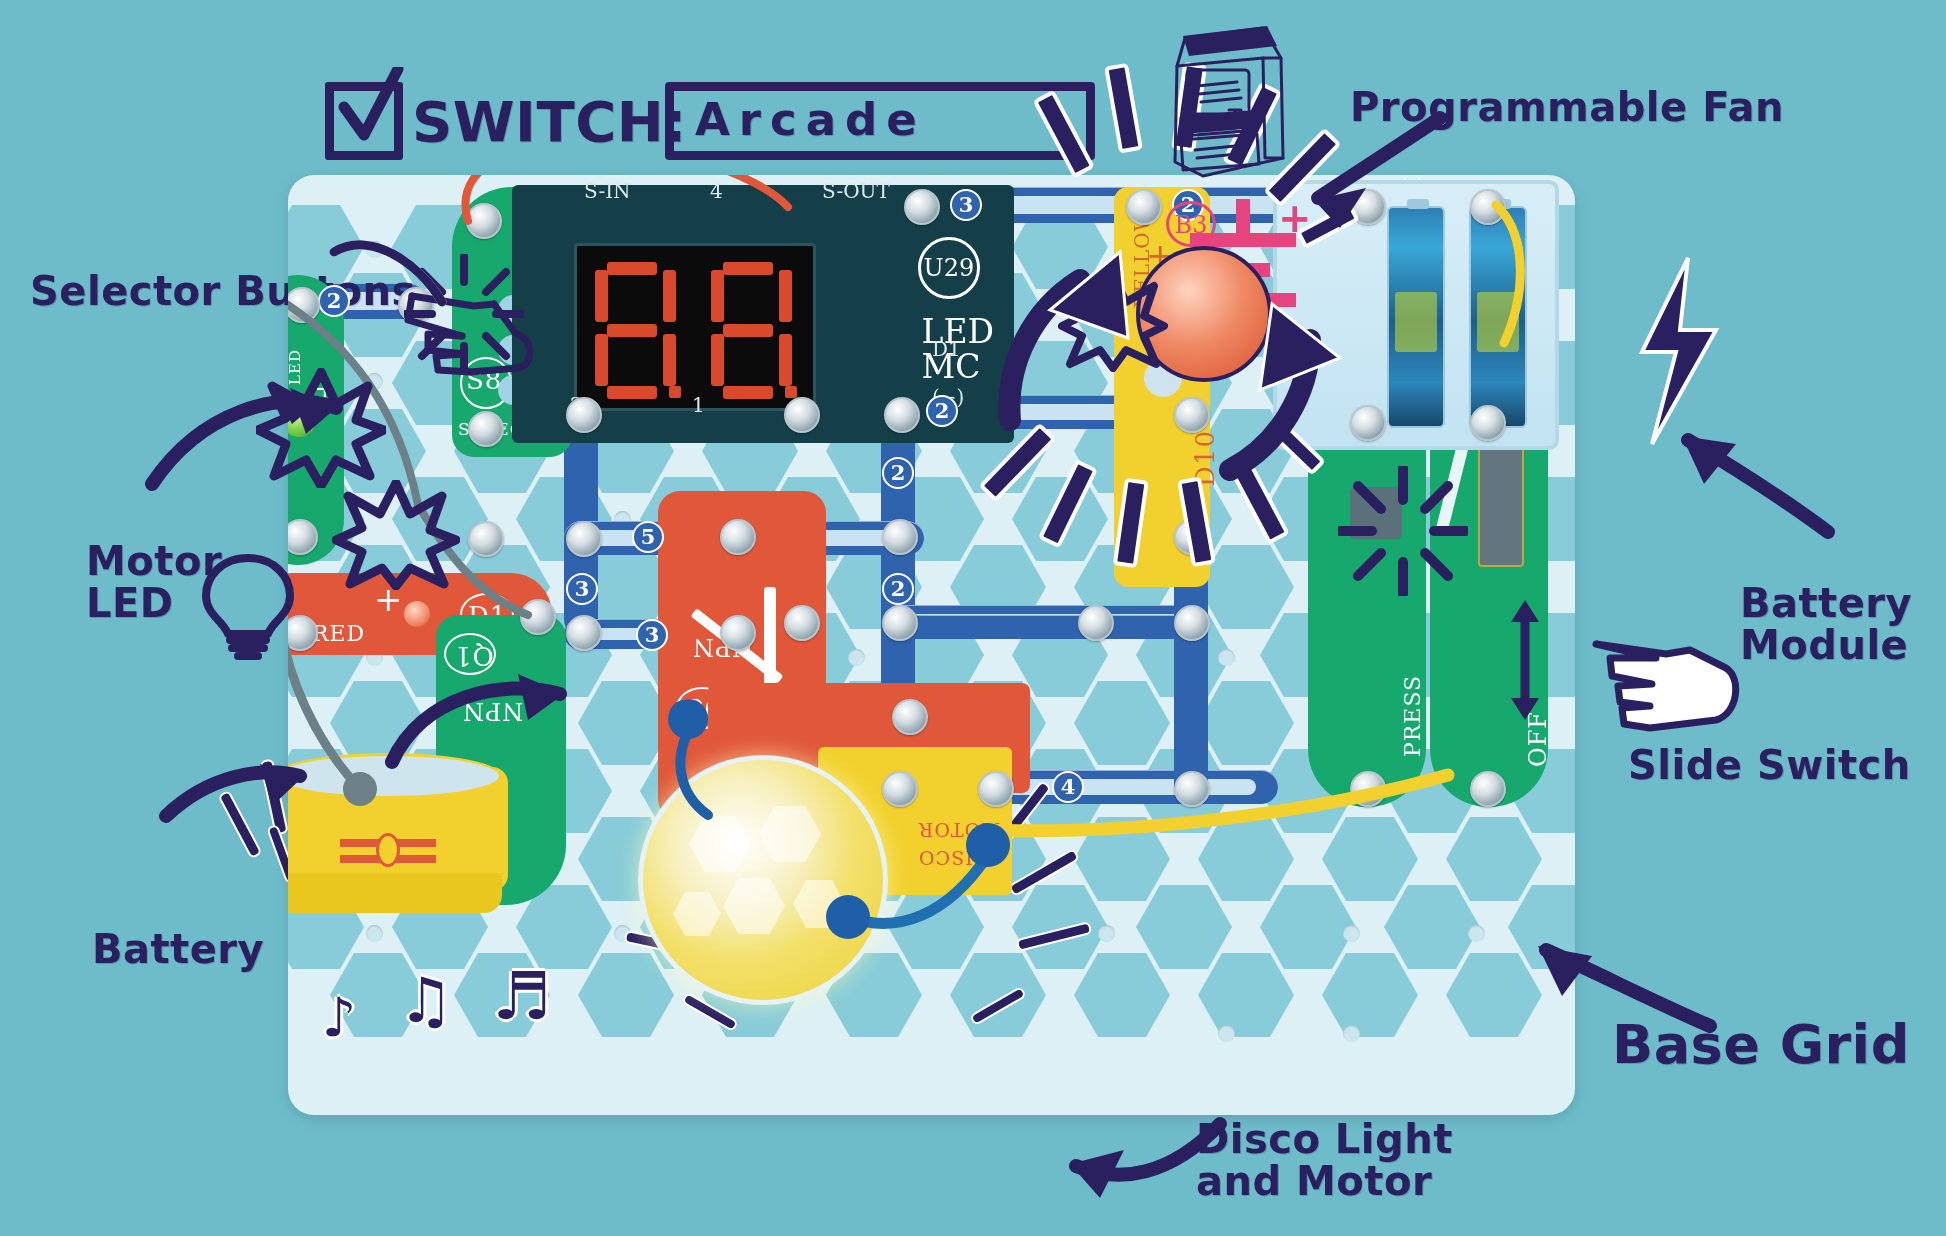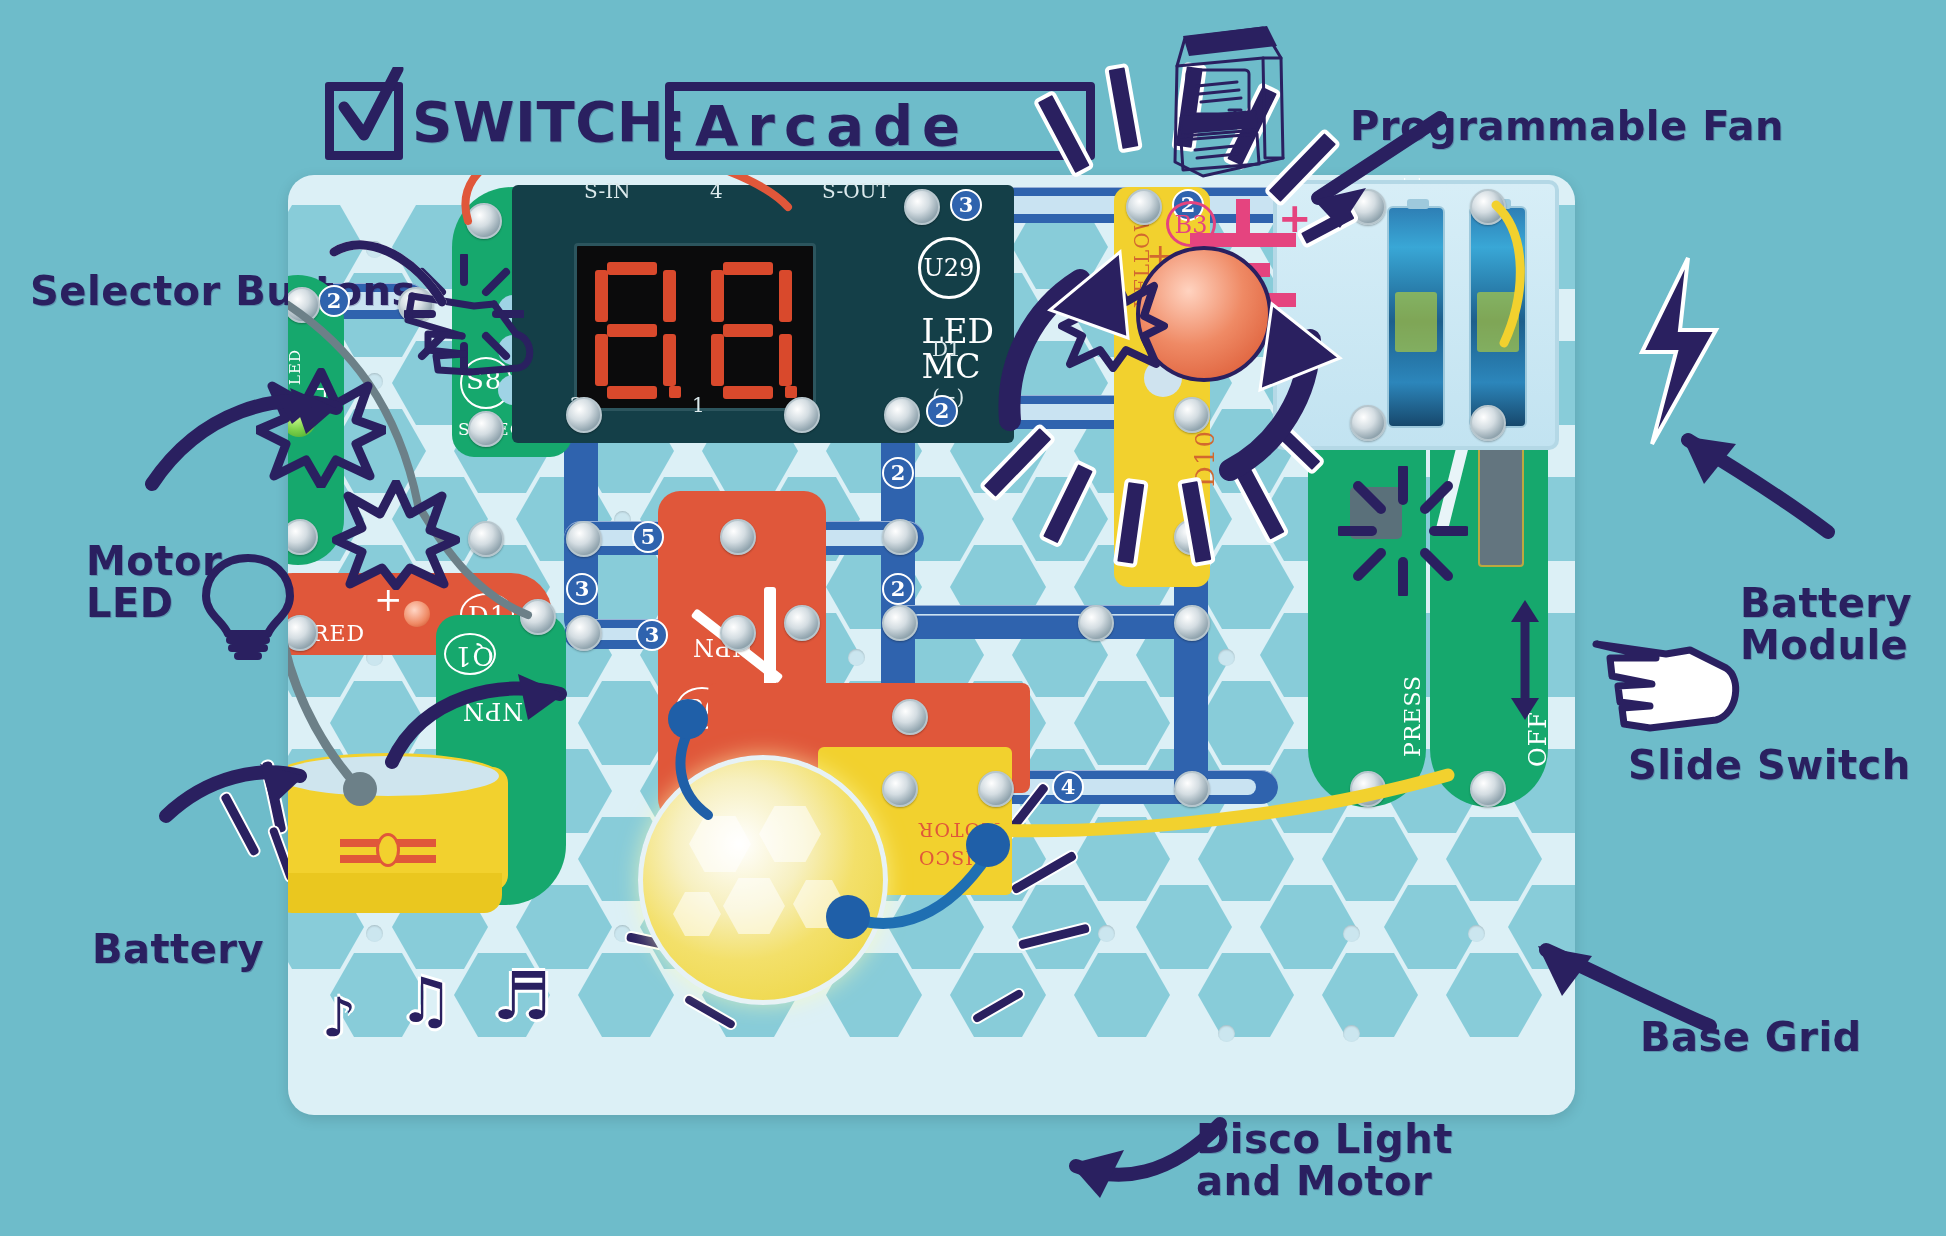--- a/index.html
+++ b/index.html
@@ -41,21 +41,21 @@
     width: 66px; height: 78px;
   }
   #hdr-title { left: 412px; top: 92px; font-size: 56px; }
   #hdr-box {
     position: absolute; left: 665px; top: 82px;
     width: 430px; height: 78px;
     border: 9px solid #2a2060;
     border-radius: 4px;
   }
   #hdr-value {
-    left: 695px; top: 96px; font-size: 56px; letter-spacing: 9px;
+    left: 695px; top: 96px; font-size: 45px; letter-spacing: 9px;
   }
 
   
   #board {
     position: absolute;
     left: 288px; top: 175px;
     width: 1287px; height: 940px;
     background: #dcf0f6;
     border-radius: 26px;
     box-shadow: 0 4px 14px rgba(0,0,0,.13);
@@ -875,25 +875,25 @@
     </g>
   </svg>
 
   <div class="hand" style="left:30px; top:270px; font-size:40px;">Selector Buttons</div>
 
   <div class="hand" style="left:86px; top:540px; font-size:40px;">Motor
 LED</div>
 
   <div class="hand" style="left:92px; top:928px; font-size:40px;">Battery</div>
 
-  <div class="hand" style="left:1350px; top:86px; font-size:40px;margin-top:19px;">Programmable Fan</div>
+  <div class="hand" style="left:1350px; top:86px; font-size:40px;">Programmable Fan</div>
 
   <div class="hand" style="left:1740px; top:582px; font-size:40px;">Battery
 Module</div>
 
   <div class="hand" style="left:1628px; top:744px; font-size:40px;">Slide Switch</div>
 
-  <div class="hand" style="left:1612px; top:1016px; font-size:40px;margin-left:28px;">Base Grid</div>
+  <div class="hand" style="left:1612px; top:1016px; font-size:54px;">Base Grid</div>
 
   <div class="hand" style="left:1196px; top:1118px; font-size:40px;">Disco Light
 and Motor</div>
 
 </div>
 
 </body></html>

